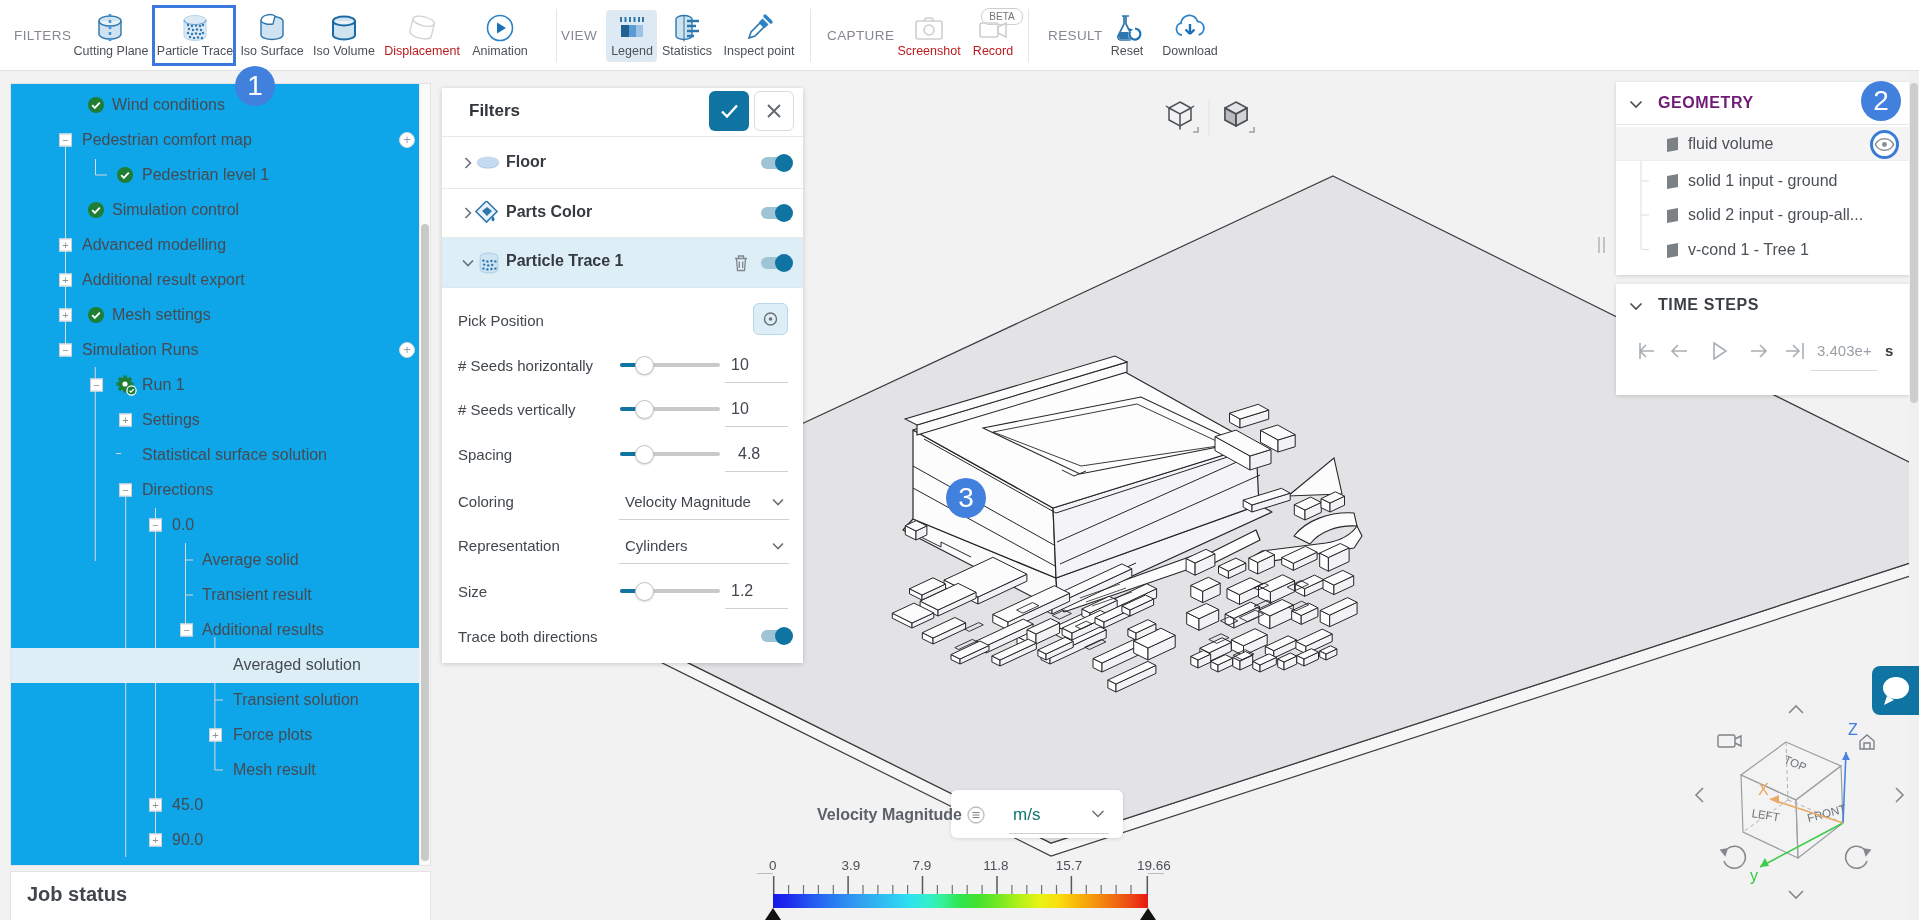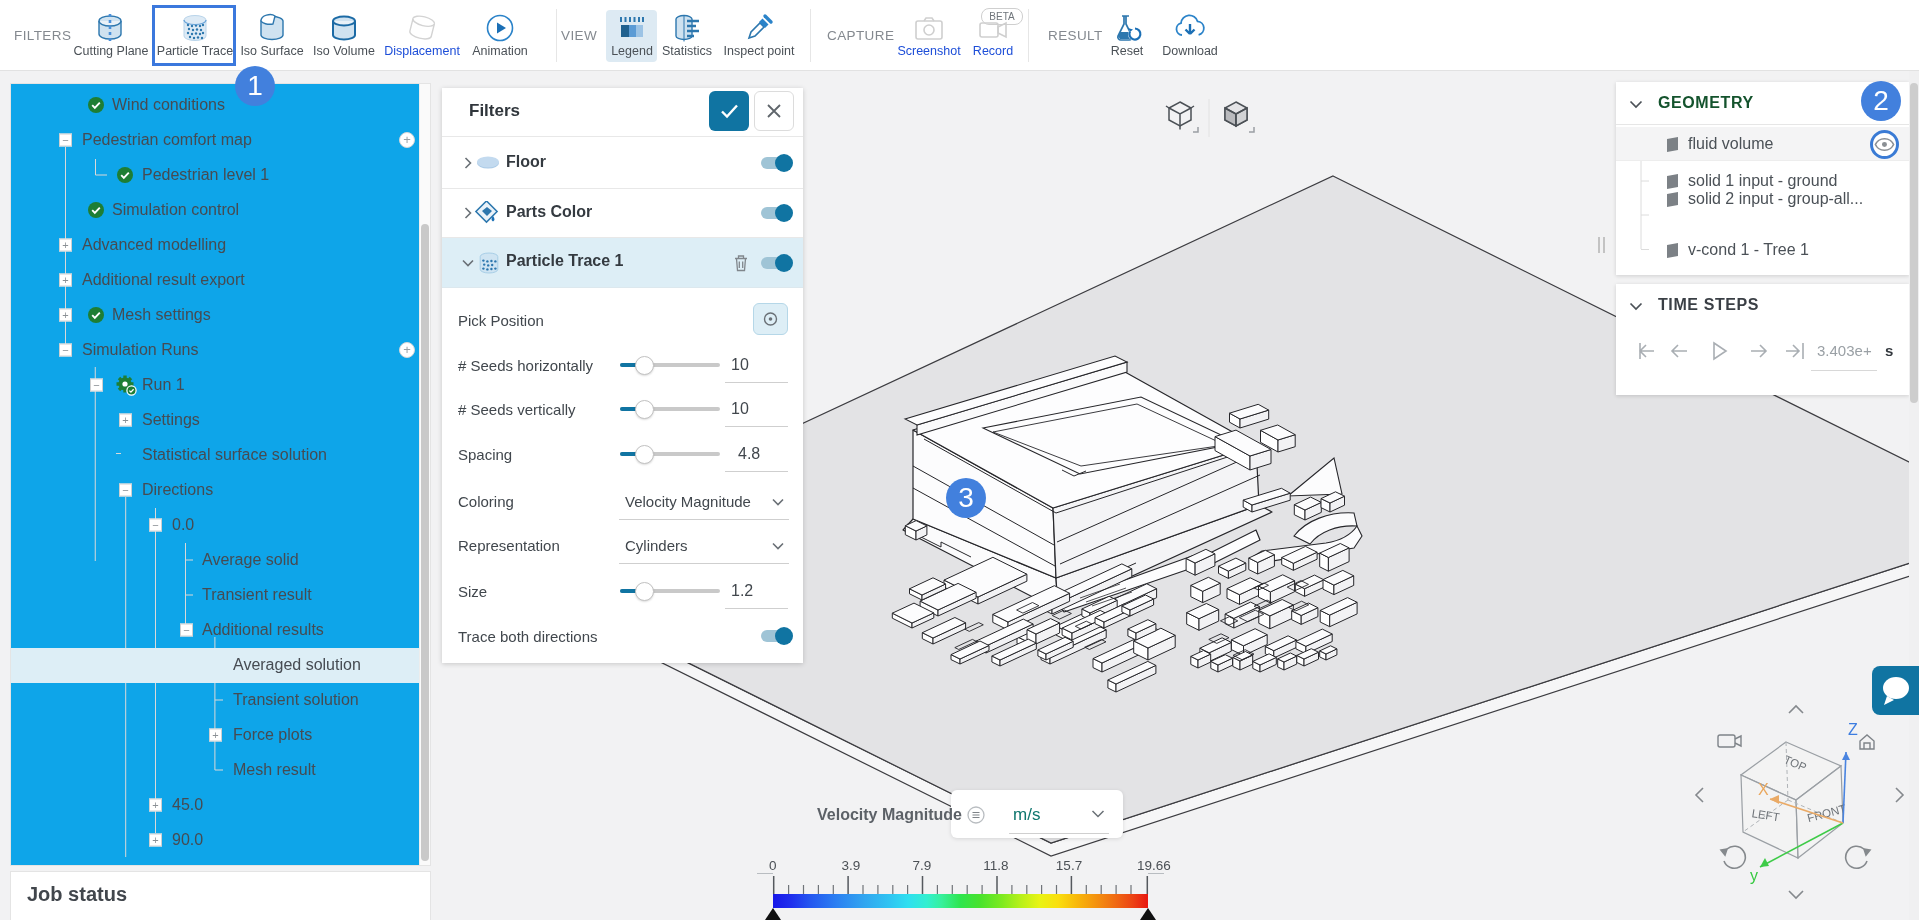--- a/index.html
+++ b/index.html
@@ -5,21 +5,21 @@
 * { margin:0; padding:0; box-sizing:border-box; }
 html,body { width:1919px; height:920px; overflow:hidden; background:#efeff0; font-family:"Liberation Sans", sans-serif; }
 #stage { position:relative; width:1919px; height:920px; }
 .abs { position:absolute; }
 
 #toolbar { position:absolute; left:0; top:0; width:1919px; height:71px; background:#fff; border-bottom:1px solid #e2e2e2; z-index:30; }
 .tb-label { position:absolute; top:0; height:71px; line-height:71px; color:#84898f; font-size:13.5px; letter-spacing:0.4px; }
 .tb-item { position:absolute; top:0; height:71px; text-align:center; }
 .tb-item .ic { position:absolute; left:50%; transform:translateX(-50%); top:13px; height:30px; }
 .tb-item .lb { position:absolute; left:50%; transform:translateX(-50%); top:44px; white-space:nowrap; font-size:12.5px; color:#4b5157; }
-.tb-item.dis .lb { color:#1d4ed8; }
+.tb-item.dis .lb { color:#b91c1c; }
 .tb-sep { position:absolute; top:9px; height:53px; width:1px; background:#e6e6e6; }
 #pt-box { position:absolute; left:152px; top:5px; width:84px; height:61px; border:3px solid #3b78dd; z-index:4; }
 #legend-btn { position:absolute; left:606px; top:10px; width:51px; height:52px; background:#ddeaf3; border-radius:4px; }
 .beta { position:absolute; left:981px; top:8px; width:42px; height:17px; border:1px solid #cfcfcf; border-radius:8px; color:#6f757b; font-size:10px; text-align:center; line-height:15px; background:#fff; }
 
 #tree { position:absolute; left:10px; top:83px; width:421px; height:783px; background:#0ea5e9; border:1px solid #e4e4e4; z-index:20; overflow:hidden; }
 .trow { position:absolute; left:0; width:421px; height:35px; }
 .trow .txt { position:absolute; top:50%; transform:translateY(-50%); font-size:16px; color:#464b52; white-space:nowrap; }
 .trow.sel { background:#ddeef6; }
 .expbox { position:absolute; top:50%; transform:translateY(-50%); width:13px; height:13px; border:1px solid #cfcfcf; background:#fff; color:#8b9196; font-size:11px; line-height:11px; text-align:center; }
@@ -39,21 +39,21 @@
 .slider { position:absolute; height:4px; border-radius:2px; background:#c9c9c9; }
 .slider .fill { position:absolute; left:0; top:0; height:4px; border-radius:2px; background:#1074a2; }
 .slider .hnd { position:absolute; top:-7.5px; width:19px; height:19px; border-radius:50%; background:#fff; border:1px solid #c2c2c2; box-shadow:0 1px 2px rgba(0,0,0,0.15); }
 .fval { position:absolute; font-size:16px; color:#41474d; }
 .funder { position:absolute; height:1px; background:#cfcfcf; }
 .fdrop { position:absolute; font-size:15px; color:#41474d; white-space:nowrap; }
 .chev { stroke:#6a7076; stroke-width:1.6; fill:none; }
 
 .rpanel { position:absolute; left:1616px; width:293px; background:#fff; box-shadow:0 1px 4px rgba(0,0,0,0.15); z-index:20; }
 .rhead { position:absolute; left:0; top:0; width:100%; height:43px; border-bottom:1px solid #e6e6e6; }
-.rhead .t { position:absolute; left:42px; top:12px; font-size:16px; font-weight:bold; color:#14532d; letter-spacing:0.6px; }
+.rhead .t { position:absolute; left:42px; top:12px; font-size:16px; font-weight:bold; color:#701a75; letter-spacing:0.6px; }
 .grow { position:absolute; left:0; width:100%; height:34px; }
 .grow .g-txt { position:absolute; left:72px; top:50%; transform:translateY(-50%); font-size:16px; color:#4b5157; white-space:nowrap; }
 
 #viewport { position:absolute; left:0; top:71px; width:1919px; height:849px; background:#f2f2f3; z-index:1; }
 
 .badge { position:absolute; width:40px; height:40px; border-radius:50%; background:#4280dd; color:#fff; text-align:center; line-height:40px; font-size:28px; z-index:50; }
 
 #chat { position:absolute; left:1872px; top:666px; width:47px; height:49px; background:#1074a2; border-radius:8px 0 0 8px; z-index:40; }
 
 #winscroll { position:absolute; right:0; top:71px; width:10px; height:849px; background:#f0f0f1; z-index:35; }
@@ -741,21 +741,21 @@
                                                                                                                                                                                                                                                                                                                                                     <circle cx="12" cy="12" r="2.6" fill="#8a8f94"></circle>
                                                                                                                                                                                                                                                                                                                                                   </svg>
       </div>
     </div>
     <div class="grow" style="top:81.5px;">
       <svg class="abs" style="left:49px; top:9px;" width="15" height="17" viewBox="0 0 15 17">
                                                                                                                                                                                                                                                                                                                                                   <path d="M2 3 L13 1 V14 L2 16 z" fill="#7c8186"></path>
                                                                                                                                                                                                                                                                                                                                                 </svg>
       <span class="g-txt">solid 1 input - ground</span>
     </div>
-    <div class="grow" style="top:100px;text-decoration:underline;">
+    <div class="grow" style="top:116px;text-decoration:underline;">
       <svg class="abs" style="left:49px; top:9px;" width="15" height="17" viewBox="0 0 15 17">
                                                                                                                                                                                                                                                                                                                                                   <path d="M2 3 L13 1 V14 L2 16 z" fill="#7c8186"></path>
                                                                                                                                                                                                                                                                                                                                                 </svg>
       <span class="g-txt">solid 2 input - group-all...</span>
     </div>
     <div class="grow" style="top:150.5px;text-align:center;">
       <svg class="abs" style="left:49px; top:9px;" width="15" height="17" viewBox="0 0 15 17">
                                                                                                                                                                                                                                                                                                                                                   <path d="M2 3 L13 1 V14 L2 16 z" fill="#7c8186"></path>
                                                                                                                                                                                                                                                                                                                                                 </svg>
       <span class="g-txt">v-cond 1 - Tree 1</span>

